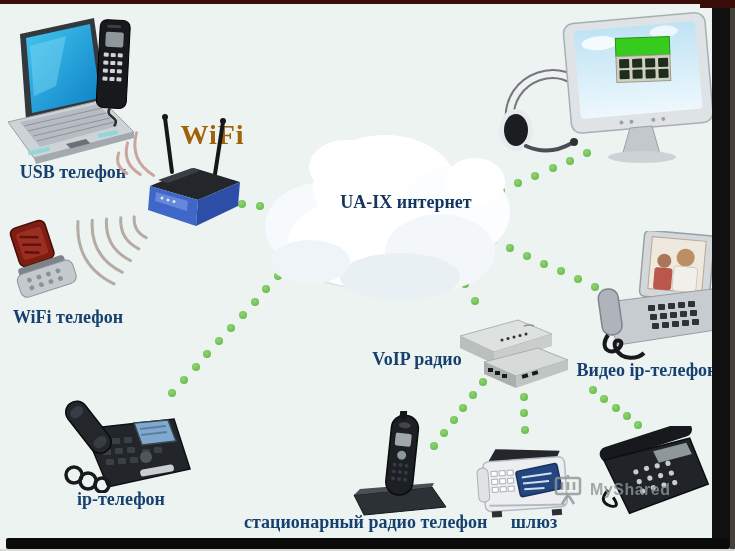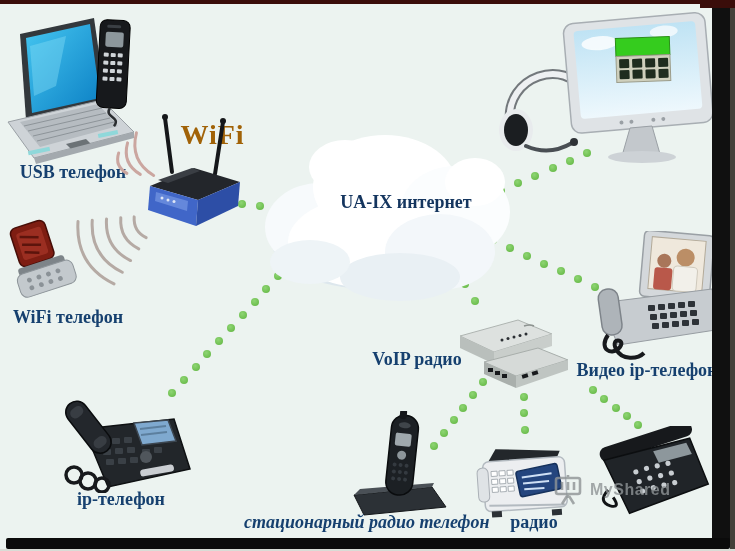--- a/index.html
+++ b/index.html
@@ -393,21 +393,21 @@
             <circle cx="55" cy="61" r="2"></circle>
             <circle cx="61" cy="61" r="2"></circle>
           <circle cx="49" cy="68" r="2"></circle>
             <circle cx="55" cy="68" r="2"></circle>
             <circle cx="61" cy="68" r="2"></circle>
         </g>
       </g>
     </svg>
   </div>
 
-  <div class="label" style="left:244px;top:513px;width:242px;font-style:italic;">стационарный радио телефон</div>
+  <div class="label" style="left:244px;top:513px;width:242px;">стационарный радио телефон</div>
 
   <div class="device" style="left:476px;top:441px;width:104px;height:84px;">
     <svg width="104" height="84" viewBox="0 0 104 84">
       <g transform="rotate(-4 52 44)">
         <polygon points="22,6 86,12 80,24 14,18" fill="#23272b"></polygon>
         <rect x="8" y="18" width="82" height="50" rx="6" fill="#eceef0" stroke="#b3bac0" stroke-width="1.5"></rect>
         <rect x="2" y="24" width="11" height="34" rx="5" fill="#dfe3e6" stroke="#aab0b6"></rect>
         <g fill="#ffffff" stroke="#9aa1a7" stroke-width="0.8">
           <rect x="16" y="28" width="6" height="5"></rect>
             <rect x="24" y="28" width="6" height="5"></rect>
@@ -423,21 +423,21 @@
           <rect x="42" y="27" width="42" height="26" rx="3" fill="#24457e" stroke="#16315c" stroke-width="1.5"></rect>
           <path d="M47,34 l30,2 M47,40 l26,3 M47,46 l20,3" stroke="#cfe0f5" stroke-width="2"></path>
         </g>
         <path d="M12,62 l76,4" stroke="#b3bac0" stroke-width="2"></path>
         <rect x="14" y="68" width="10" height="6" fill="#2c3136"></rect>
           <rect x="74" y="70" width="10" height="6" fill="#2c3136"></rect>
       </g>
     </svg>
   </div>
 
-  <div class="label" style="left:506px;top:513px;width:56px;">радио</div>
+  <div class="label" style="left:506px;top:513px;width:56px;">шлюз</div>
 
   <div class="device" style="left:590px;top:426px;width:120px;height:92px;">
     <svg width="120" height="92" viewBox="0 0 120 92">
       <g transform="rotate(-8 60 46)">
         <rect x="12" y="8" width="96" height="15" rx="7" fill="#17191c" transform="rotate(-10 60 15)"></rect>
         <polygon points="16,28 104,18 116,66 34,84" fill="#202428" stroke="#0c0e10" stroke-width="1.5"></polygon>
         <polygon points="66,26 100,22 104,34 70,38" fill="#8d979c"></polygon>
         <g fill="#c8cdd1">
           <circle cx="46" cy="44" r="2.6"></circle>
             <circle cx="57" cy="42" r="2.6"></circle>

